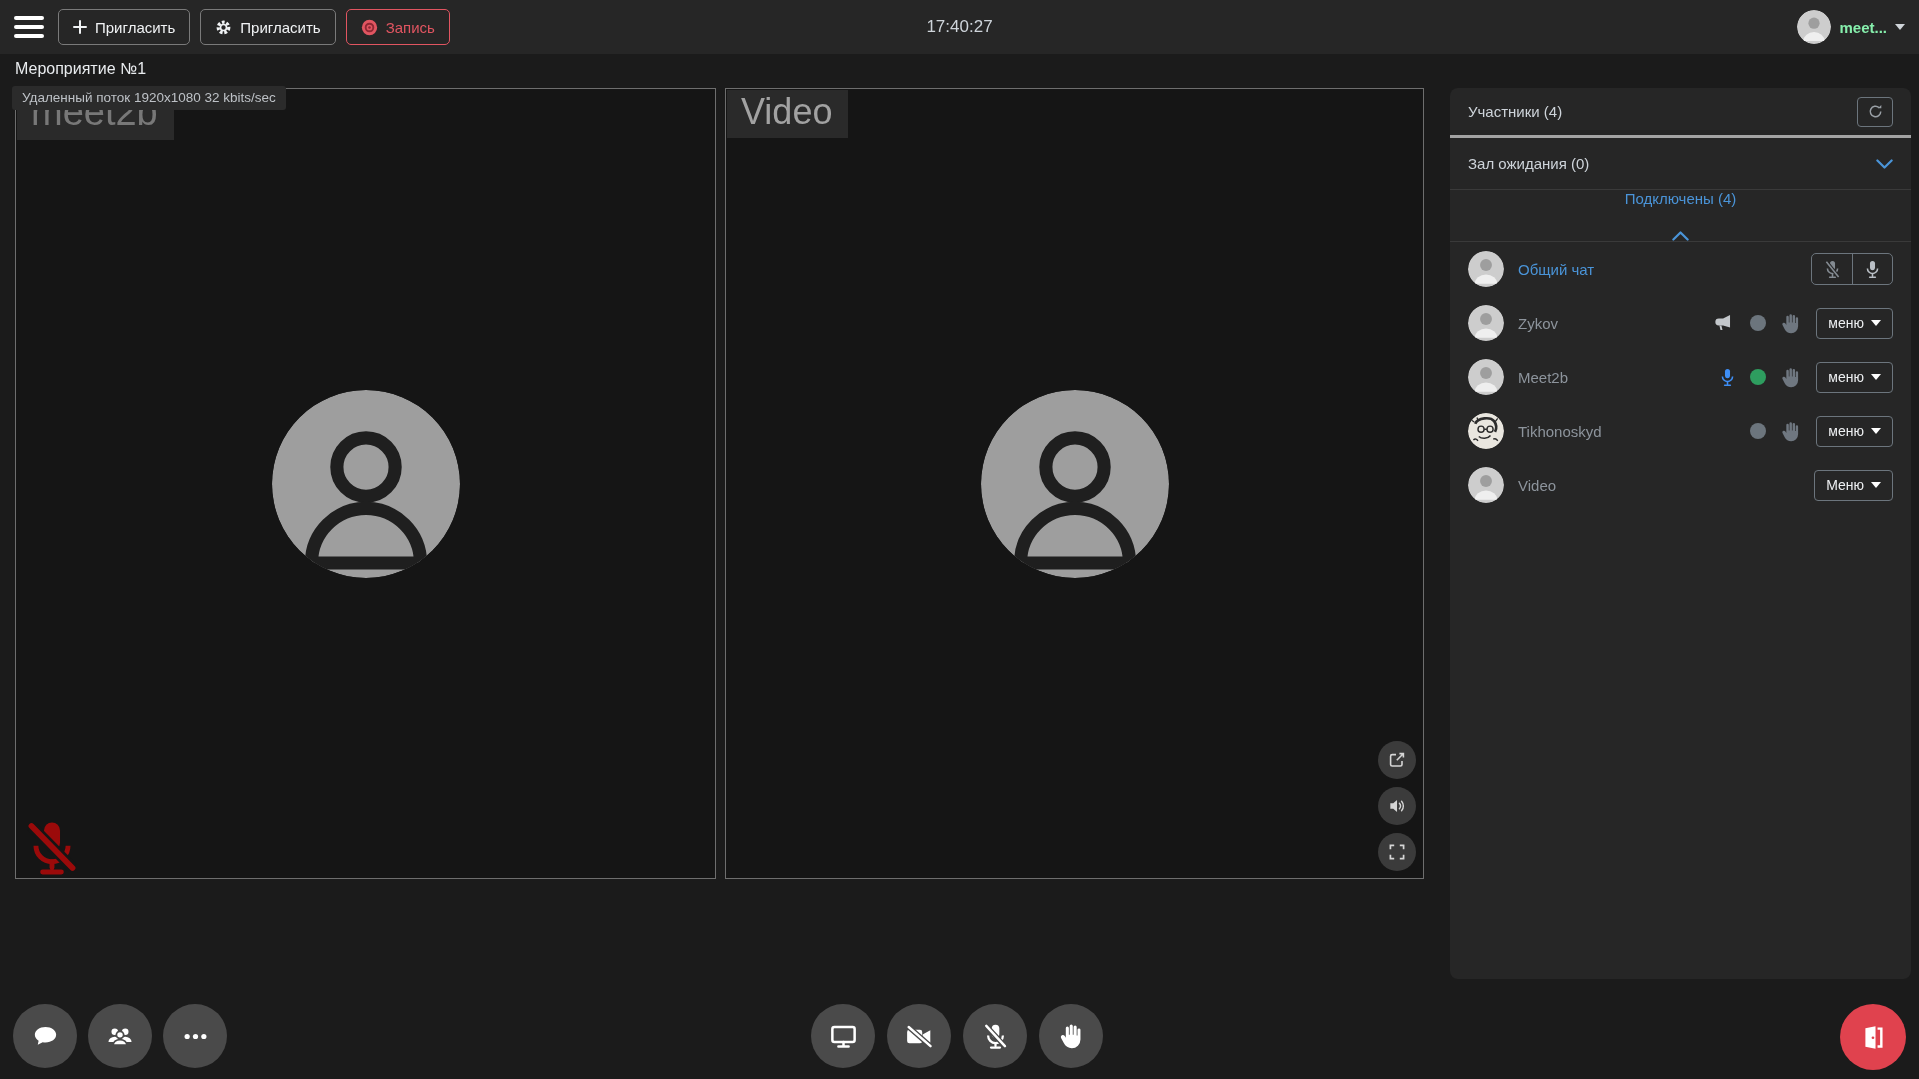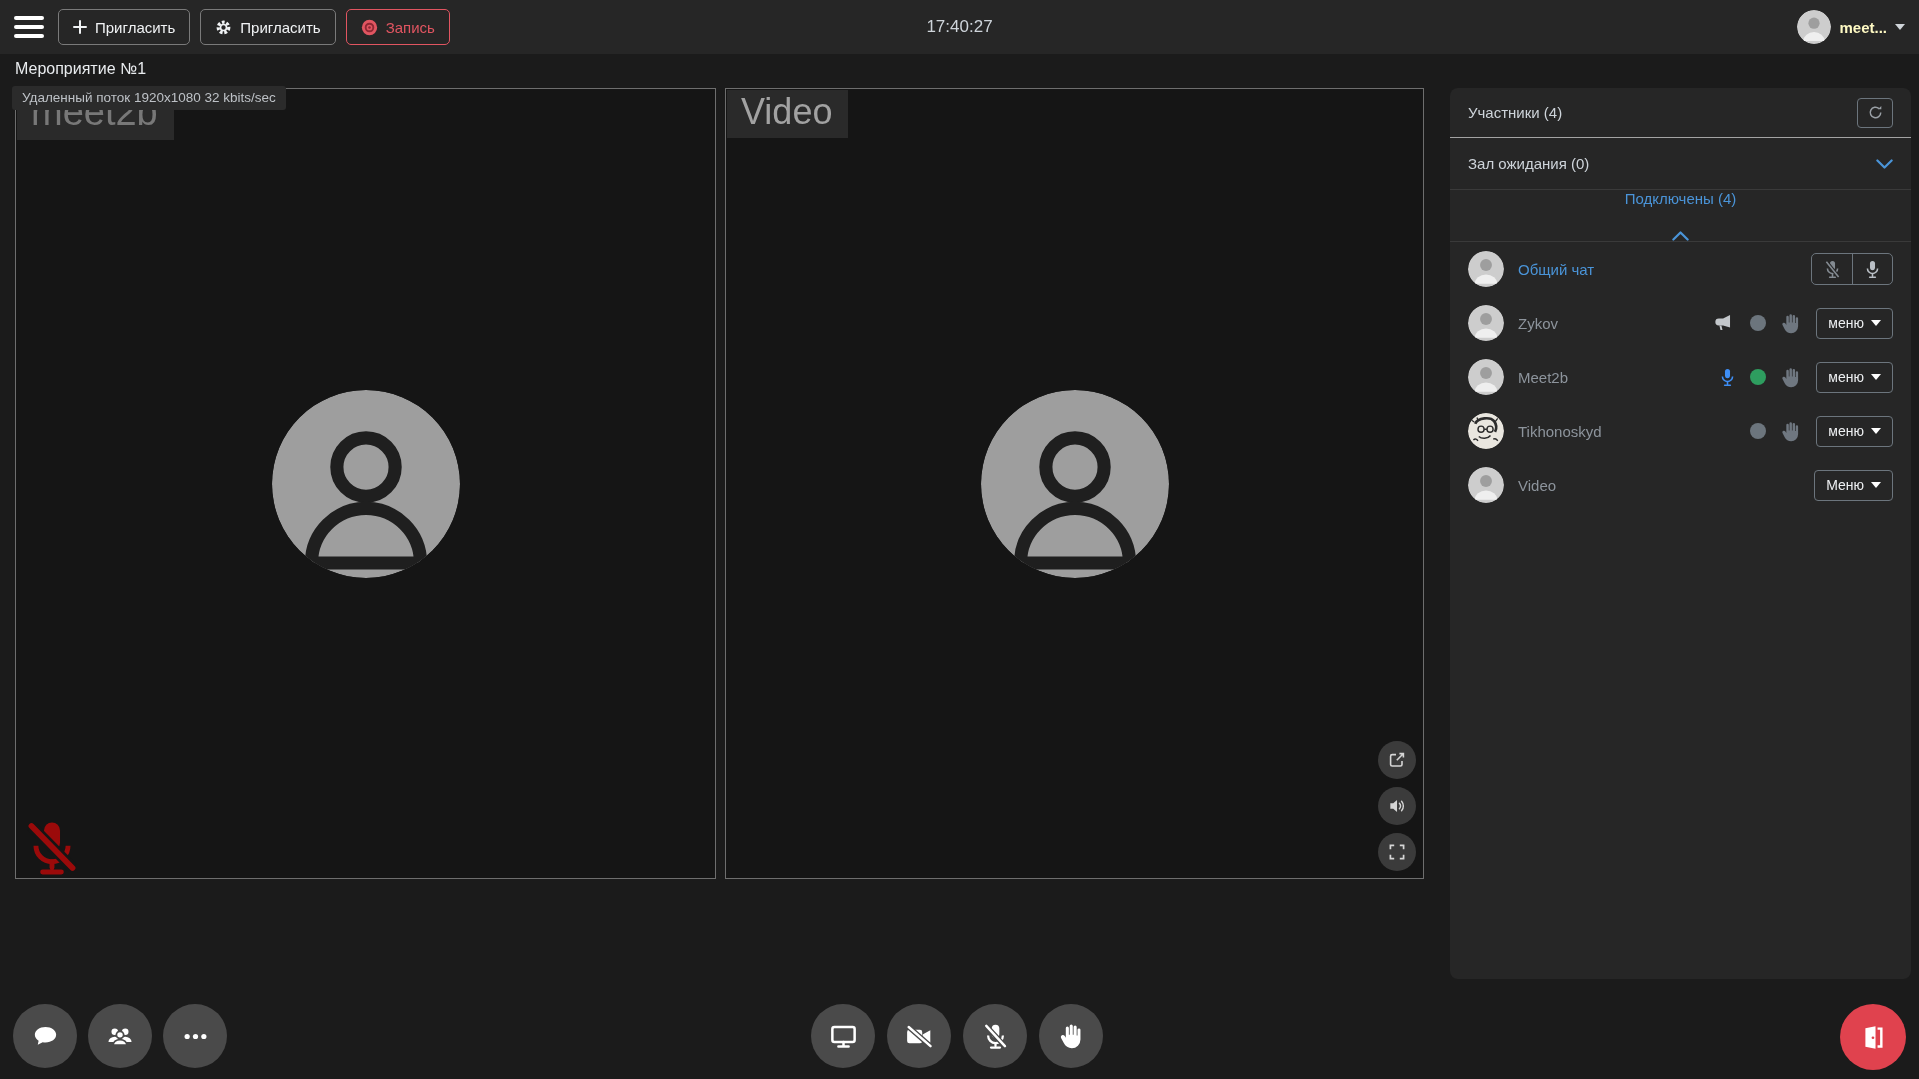--- a/index.html
+++ b/index.html
@@ -12,21 +12,21 @@
     background:#262626; display:flex; align-items:center; padding:0 14px; }
   .burger { width:30px; height:22px; display:flex; flex-direction:column; justify-content:space-between;
     cursor:pointer; margin-right:14px; }
   .burger span { display:block; height:4px; border-radius:2px; background:#ffffff; }
   .tb-btn { display:inline-flex; align-items:center; gap:8px; height:36px; padding:0 14px;
     background:transparent; border:1px solid #7a7a7a; border-radius:5px; color:#f1f3f5;
     font-size:15px; cursor:pointer; margin-right:10px; }
   .tb-btn.record { border-color:#e15561; color:#e15561; }
   .clock { position:absolute; left:0; right:0; text-align:center; color:#ced4da; font-size:17px; pointer-events:none; }
   .tb-user { margin-left:auto; display:flex; align-items:center; gap:8px; cursor:pointer; z-index:2; }
-  .tb-user .uname { color:#fef9c3; font-weight:bold; font-size:15px; }
+  .tb-user .uname { color:#86efac; font-weight:bold; font-size:15px; }
   .caret { width:0; height:0; border-left:5px solid transparent; border-right:5px solid transparent;
     border-top:6px solid #cfd4d9; }
 
   
   .meeting-title { position:absolute; left:15px; top:60px; color:#e9ecef; font-size:16px; }
 
   
   .tile { position:absolute; top:88px; height:791px; background:#151515; border:1px solid #6e6e6e; }
   .tile1 { left:15px;  width:701px; }
   .tile2 { left:725px; width:699px; }
@@ -39,21 +39,21 @@
     width:188px; height:188px; }
   .tile-muted-mic { position:absolute; left:10px; bottom:2px; width:52px; height:58px; }
   .tile-ctrls { position:absolute; right:7px; bottom:7px; display:flex; flex-direction:column; gap:8px; }
   .tctrl { width:38px; height:38px; border-radius:50%; background:#3b3b3b; color:#d6d6d6;
     display:flex; align-items:center; justify-content:center; cursor:pointer; border:none; }
 
   
   .sidebar { position:absolute; left:1450px; top:88px; width:461px; height:891px;
     background:#262626; border-radius:8px; color:#ced4da; }
   .sb-row { display:flex; align-items:center; padding:0 18px; }
-  .sb-header { height:50px; border-bottom:1px solid #a3a3a3; justify-content:space-between; font-size:15px;align-items:center; }
+  .sb-header { height:50px; border-bottom:3px solid #a3a3a3; justify-content:space-between; font-size:15px;align-items:center; }
   .refresh-btn { width:36px; height:30px; border:1px solid #6c757d; border-radius:4px; background:transparent;
     color:#9aa0a6; display:flex; align-items:center; justify-content:center; cursor:pointer; }
   .sb-section { height:52px; border-bottom:1px solid #3a3a3a; justify-content:space-between;
     font-size:15px; cursor:pointer; }
   .sb-section.connected { color:#4a94d8;flex-direction:column; }
   .chev { color:#4a94d8; display:flex; }
   .chev.up { transform:rotate(180deg); }
   .p-row { height:54px; display:flex; align-items:center; padding:0 18px; }
   .p-avatar { width:36px; height:36px; flex:0 0 36px; }
   .p-name { margin-left:14px; font-size:15px; color:#8d949c; flex:1 1 auto;

